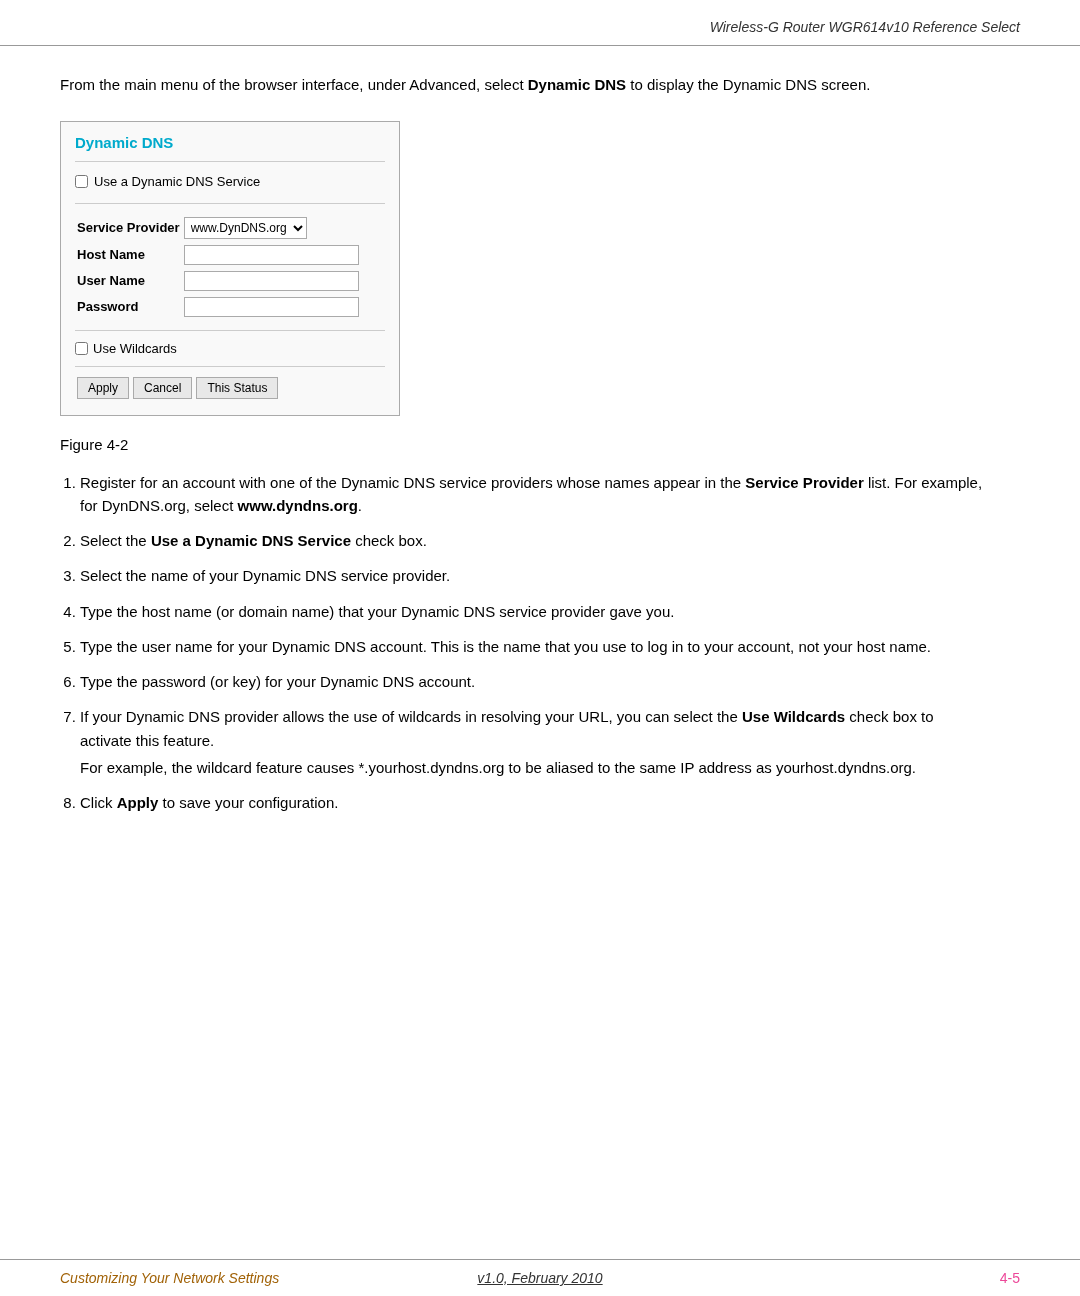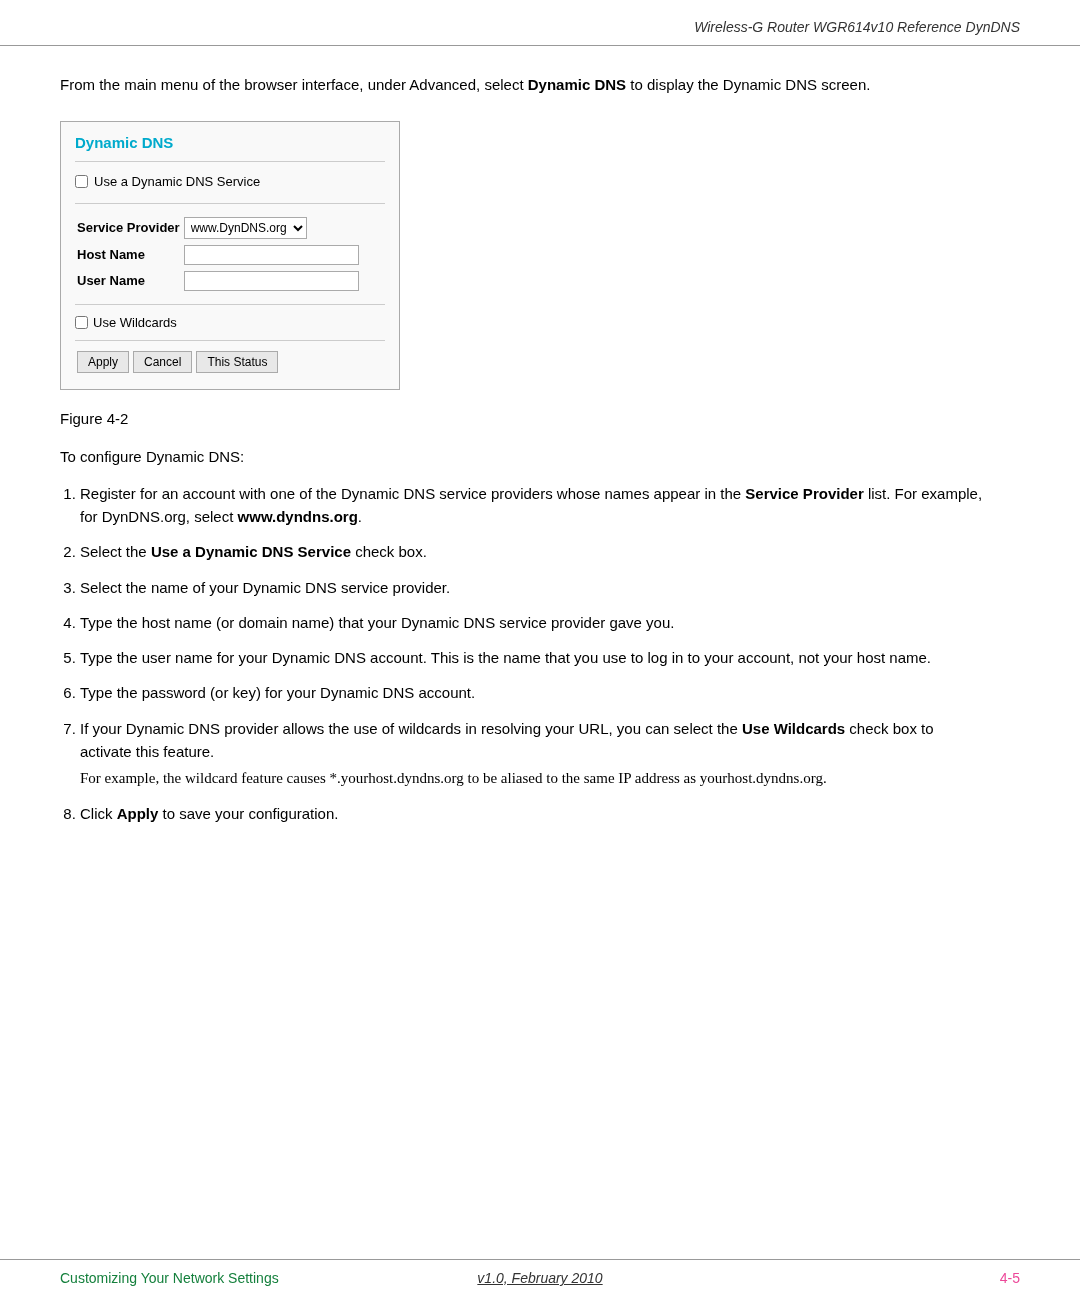--- a/index.html
+++ b/index.html
@@ -170,58 +170,58 @@
       margin-bottom: 4px;
     }
     .numbered-list li {
       font-size: 15px;
       line-height: 1.55;
       margin-bottom: 12px;
     }
     .numbered-list li .sub-para {
       margin-top: 4px;
       display: block;
-      font-family: Liberation Serif, serif;
     }
 
     
     .footer {
       position: absolute;
       bottom: 0;
       left: 0;
       right: 0;
       border-top: 1px solid #999;
       padding: 10px 60px;
       display: flex;
       justify-content: space-between;
       align-items: center;
     }
     .footer-left {
       font-size: 14px;
-      color: #15803d;
+      color: #a16207;
+      font-style: italic;
     }
     .footer-right {
       font-size: 14px;
       color: #ec4899;
     }
     .footer-center {
       position: absolute;
       left: 50%;
       transform: translateX(-50%);
       font-style: italic;
       font-size: 14px;
       color: #333;
       text-decoration: underline;
     }
   </style>
 </head>
 <body>
 
 <div class="header">
-  <span class="header-title">Wireless-G Router WGR614v10 Reference DynDNS</span>
+  <span class="header-title">Wireless-G Router WGR614v10 Reference Select</span>
 </div>
 
 <div class="main-content">
 
   <p class="intro-para">
     <span>From the main menu of the browser interface, under Advanced, select </span><strong>Dynamic DNS</strong><span> to display the Dynamic DNS screen.</span>
   </p>
 
   <div class="dns-box-container">
     <div class="dns-box">
@@ -249,39 +249,44 @@
           <td>
             <input type="text" style="">
           </td>
         </tr>
         <tr>
           <td class="label-cell-normal">User Name</td>
           <td>
             <input type="text" style="">
           </td>
         </tr>
+        <tr>
+          <td class="label-cell-normal">Password</td>
+          <td>
+            <input type="text" style="">
+          </td>
+        </tr>
       </tbody>
         </table>
       <hr class="dns-divider3">
       <div class="wildcards-row">
         <input type="checkbox" style="">
         <span>Use Wildcards</span>
       </div>
       <hr class="dns-divider4">
       <div class="dns-buttons">
         <button class="dns-btn">Apply</button>
         <button class="dns-btn">Cancel</button>
         <button class="dns-btn">This Status</button>
       </div>
     </div>
   </div>
 
   <p class="figure-label">Figure 4-2</p>
 
-  <p class="body-para">To configure Dynamic DNS:</p>
 
   <ol class="numbered-list">
     <li>
       Register for an account with one of the Dynamic DNS service providers whose names appear in the <strong>Service Provider</strong> list. For example, for DynDNS.org, select <strong>www.dyndns.org</strong>.
     </li>
     <li>
       Select the <strong>Use a Dynamic DNS Service</strong> check box.
     </li>
     <li>
       Select the name of your Dynamic DNS service provider.

